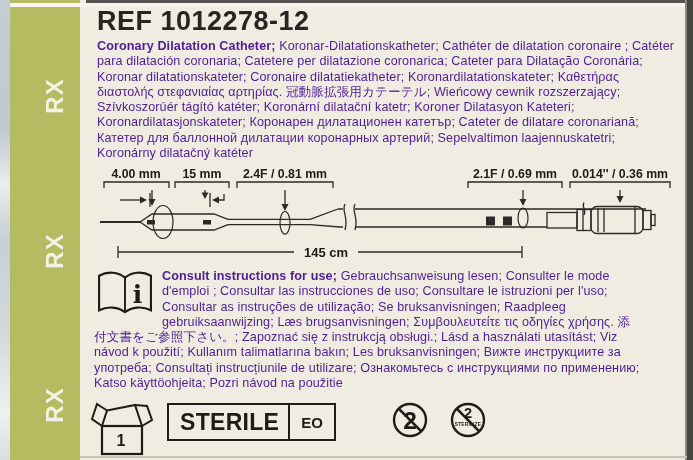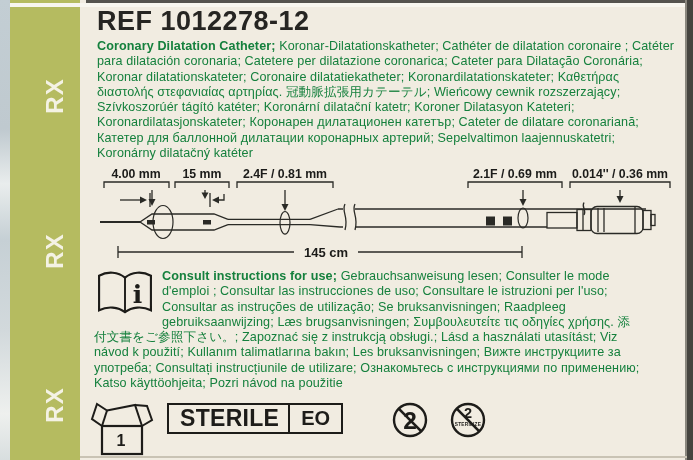--- a/index.html
+++ b/index.html
@@ -9,37 +9,37 @@
       background:linear-gradient(180deg,#c3ced4 0%,#bfc9cf 28%,#e9eded 40%,#c6d0d5 52%,#d2d9dc 72%,#eef0ee 90%,#d8dedf 100%);}
   .green-band{position:absolute;left:10px;top:0;width:70px;height:460px;background:#b5bb60;}
   .rx{position:absolute;width:60px;left:15px;text-align:center;font-weight:bold;font-size:24px;
       letter-spacing:1px;color:#f4f2e4;transform:rotate(-90deg);}
   .edge-top-light{position:absolute;left:10px;top:2.5px;width:683px;height:4.5px;background:#f8f6ef;}
   .edge-top-dark{position:absolute;left:86px;top:0;width:607px;height:2.5px;background:#55534e;}
   .edge-right{position:absolute;left:687px;top:0;width:6px;height:460px;background:#45443f;}
   .edge-right-sliver{position:absolute;left:685px;top:0;width:2px;height:460px;background:#8a877e;}
   .edge-bottom{position:absolute;left:80px;top:456px;width:607px;height:2px;background:#c9c3b4;}
   .ref-title{position:absolute;left:97px;top:6px;font-size:27px;font-weight:bold;letter-spacing:0.5px;color:#262522;}
-  .label-text{font-size:12.6px;line-height:15.3px;letter-spacing:0.1px;color:#15803d;}
+  .label-text{font-size:12.6px;line-height:15.3px;letter-spacing:0.1px;color:#4c1d95;}
   .lead{font-weight:bold;}
   .product-block{position:absolute;left:97px;top:39px;width:578px;}
   .consult-block{position:absolute;left:94px;top:269px;width:548px;}
   .iconfloat{float:left;width:68px;height:48px;}
   .diagram-svg{position:absolute;left:0;top:0;pointer-events:none;}
   .dim-label{font-size:12.3px;font-weight:bold;fill:#1b1b19;text-anchor:middle;
              font-family:"Liberation Sans",sans-serif;}
   .len-label{font-size:13px;font-weight:bold;fill:#1b1b19;text-anchor:middle;
              font-family:"Liberation Sans",sans-serif;}
   .stroke{stroke:#2a2a26;fill:none;stroke-width:1.3;}
   .thin{stroke:#2a2a26;fill:none;stroke-width:1.2;}
   .fillk{fill:#2a2a26;stroke:none;}
-  .sterile-box{position:absolute;left:167px;top:403px;height:31px;border:2.5px solid #1d1c19;
+  .sterile-box{position:absolute;left:167px;top:403px;height:38px;border:2.5px solid #1d1c19;
       display:flex;align-items:center;box-sizing:border-box;}
   .sterile-word{font-size:23px;font-weight:bold;padding:0 9px 0 11px;letter-spacing:0.3px;}
-  .sterile-eo{font-size:20px;font-weight:bold;padding:0 11px;border-left:2.5px solid #1d1c19;
+  .sterile-eo{font-size:15px;font-weight:bold;padding:0 11px;border-left:2.5px solid #1d1c19;
       align-self:stretch;display:flex;align-items:center;}
   .sym-svg{position:absolute;}
   .sym-text{font-family:"Liberation Sans",sans-serif;font-weight:bold;fill:#1d1c19;text-anchor:middle;}
   .book-i{font-family:"DejaVu Serif",serif;font-weight:bold;fill:#1d1c19;text-anchor:middle;}
 </style>
 </head>
 <body>
 
 <div id="stage">
 

